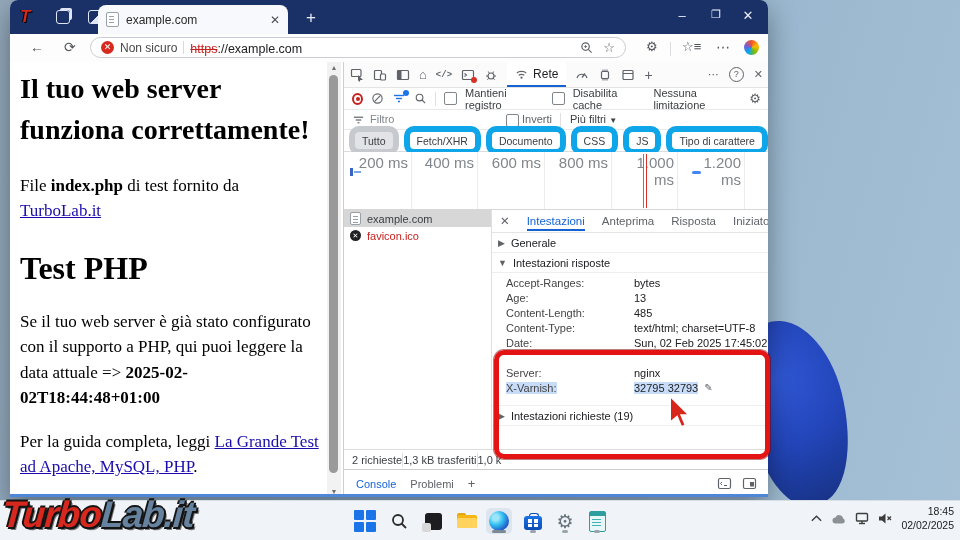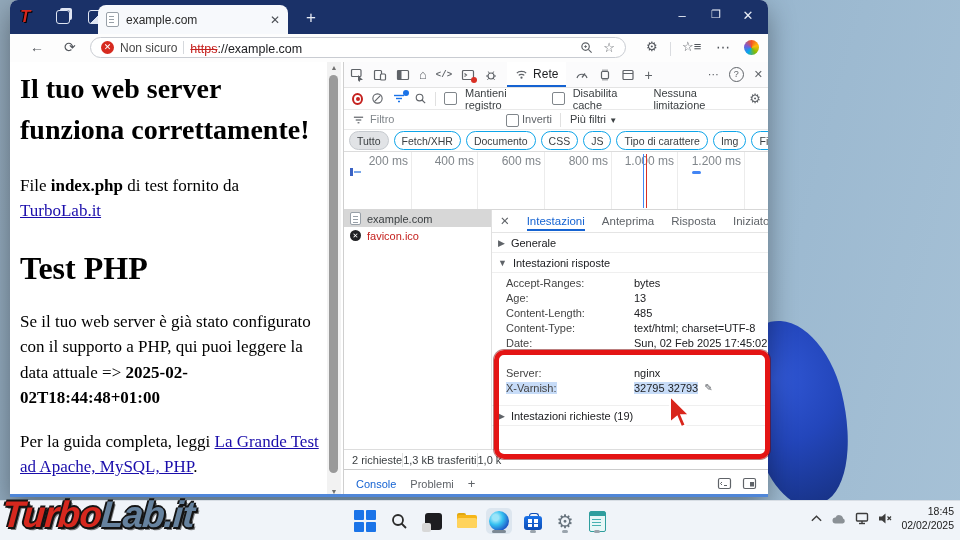--- a/index.html
+++ b/index.html
@@ -54,23 +54,23 @@
   #dt-timeline{top:90px;height:58px;border-bottom:1px solid #d7d7d7;background:#fff;overflow:hidden}
   #dt-main{top:148px;height:239px}
   #dt-status{top:387px;height:20px;border-top:1px solid #ddd;display:flex;align-items:center;gap:0;padding:0 8px;color:#3c4043}
   #dt-drawer{top:407px;height:28px;border-top:1px solid #ccc;display:flex;align-items:center;gap:14px;padding:0 12px}
   .ic{flex:0 0 auto;display:block}
   .nettab{display:flex;align-items:center;gap:5px;height:25px;padding:0 8px;background:#fff;border-bottom:2px solid #1563d2;box-sizing:border-box;color:#202124;font-size:12px}
   .r1right{margin-left:auto;display:flex;gap:10px;align-items:center;color:#5f6368}
   .qcircle{width:13px;height:13px;border:1px solid #5f6368;border-radius:50%;font-size:9px;line-height:13px;text-align:center}
   .cb{width:11px;height:11px;border:1px solid #80868b;border-radius:2px;background:#fff;flex:0 0 auto;display:inline-block;vertical-align:-2px}
   .vdiv{width:1px;height:14px;background:#e0e0e0}
-  .chip{border:1px solid #0ea5e9;border-radius:10px;padding:2.5px 7px;font-size:10.5px;color:#3c4043;white-space:nowrap}
+  .chip{border:6px solid #0ea5e9;border-radius:10px;padding:2.5px 7px;font-size:10.5px;color:#3c4043;white-space:nowrap}
   .chip.sel{background:#e1e3e6;border-color:#c6cacf}
-  .tick{position:absolute;top:2px;width:55px;text-align:right;font-size:12px;color:#80868b}
+  .tick{position:absolute;top:2px;width:55px;text-align:right;font-size:15px;color:#80868b}
   .gline{position:absolute;top:0;bottom:0;width:1px;background:#ececec}
   
   #reqlist{position:absolute;left:0;top:0;width:148px;height:239px;border-right:1px solid #e0e0e0;box-sizing:border-box}
   #reqhead{height:18px;border-bottom:1px solid #e0e0e0;display:flex;align-items:center;padding:0 8px;color:#5f6368}
   .reqrow{height:17px;display:flex;align-items:center;gap:6px;padding:0 6px}
   .reqrow.sel{background:#d7d7d7}
   .errico{width:11px;height:11px;border-radius:50%;background:#202124;color:#fff;font-size:7px;line-height:11px;text-align:center;flex:0 0 auto}
   .errtext{color:#c5221f}
   
   #details{position:absolute;left:148px;top:0;width:277px;height:239px;box-sizing:border-box}

